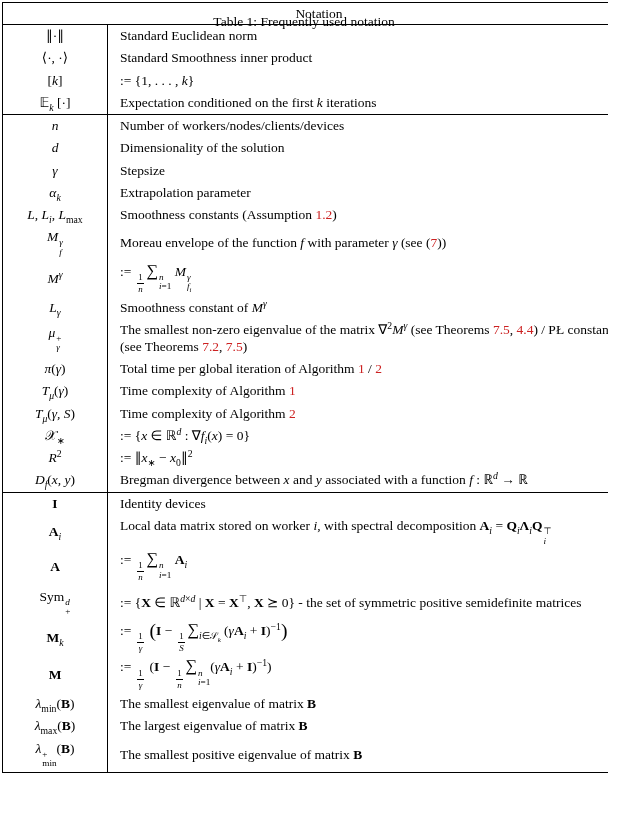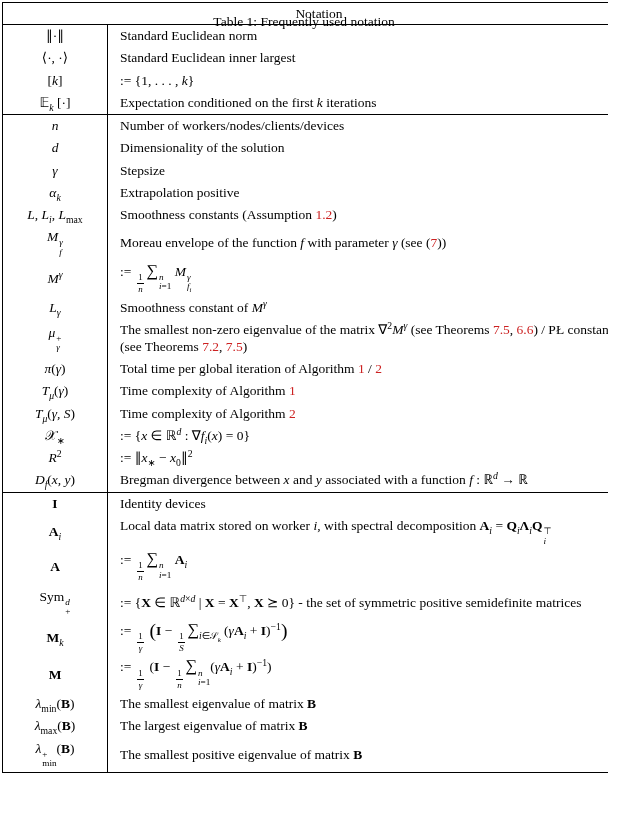--- a/index.html
+++ b/index.html
@@ -41,21 +41,21 @@
         </tr>
       </thead>
 
     <tbody>
           <tr>
     <td class="sym">∥·∥</td>
     <td class="desc">Standard Euclidean norm</td>
   </tr>
           <tr>
     <td class="sym">⟨·, ·⟩</td>
-    <td class="desc">Standard Euclidean inner largest</td>
+    <td class="desc">Standard Smoothness inner product</td>
   </tr>
           <tr>
     <td class="sym">[<i>k</i>]</td>
     <td class="desc">:= {1, . . . , <i>k</i>}</td>
   </tr>
           <tr>
     <td class="sym">𝔼<sub><i>k</i></sub> [·]</td>
     <td class="desc">Expectation conditioned on the first <i>k</i> iterations</td>
   </tr>
         </tbody>
@@ -67,21 +67,21 @@
           <tr>
     <td class="sym"><i>d</i></td>
     <td class="desc">Dimensionality of the solution</td>
   </tr>
           <tr>
     <td class="sym"><i>γ</i></td>
     <td class="desc">Stepsize</td>
   </tr>
           <tr>
     <td class="sym"><i>α<sub>k</sub></i></td>
-    <td class="desc">Extrapolation positive</td>
+    <td class="desc">Extrapolation parameter</td>
   </tr>
           <tr>
     <td class="sym"><i>L</i>, <i>L<sub>i</sub></i>, <i>L</i><sub>max</sub></td>
     <td class="desc">Smoothness constants (Assumption <a class="ref">1.2</a>)</td>
   </tr>
           <tr>
     <td class="sym"><i>M</i><span class="ss">
                 <span><i>γ</i></span>
                 <span><i>f</i></span>
               </span></td>
@@ -102,21 +102,21 @@
   </tr>
           <tr>
     <td class="sym"><i>L<sub>γ</sub></i></td>
     <td class="desc">Smoothness constant of <i>M</i><sup><i>γ</i></sup></td>
   </tr>
           <tr>
     <td class="sym"><i>μ</i><span class="ss">
                 <span>+</span>
                 <span><i>γ</i></span>
               </span></td>
-    <td class="desc">The smallest non-zero eigenvalue of the matrix ∇<sup>2</sup><i>M</i><sup><i>γ</i></sup> (see Theorems <a class="ref">7.5</a>, <a class="ref">6.6</a>) / PŁ constant (see Theorems <a class="ref">7.2</a>, <a class="ref">7.5</a>)</td>
+    <td class="desc">The smallest non-zero eigenvalue of the matrix ∇<sup>2</sup><i>M</i><sup><i>γ</i></sup> (see Theorems <a class="ref">7.5</a>, <a class="ref">4.4</a>) / PŁ constant (see Theorems <a class="ref">7.2</a>, <a class="ref">7.5</a>)</td>
   </tr>
           <tr>
     <td class="sym"><i>π</i>(<i>γ</i>)</td>
     <td class="desc">Total time per global iteration of Algorithm <a class="ref">1</a> / <a class="ref">2</a></td>
   </tr>
           <tr>
     <td class="sym"><i>T<sub>μ</sub></i>(<i>γ</i>)</td>
     <td class="desc">Time complexity of Algorithm <a class="ref">1</a></td>
   </tr>
           <tr>

